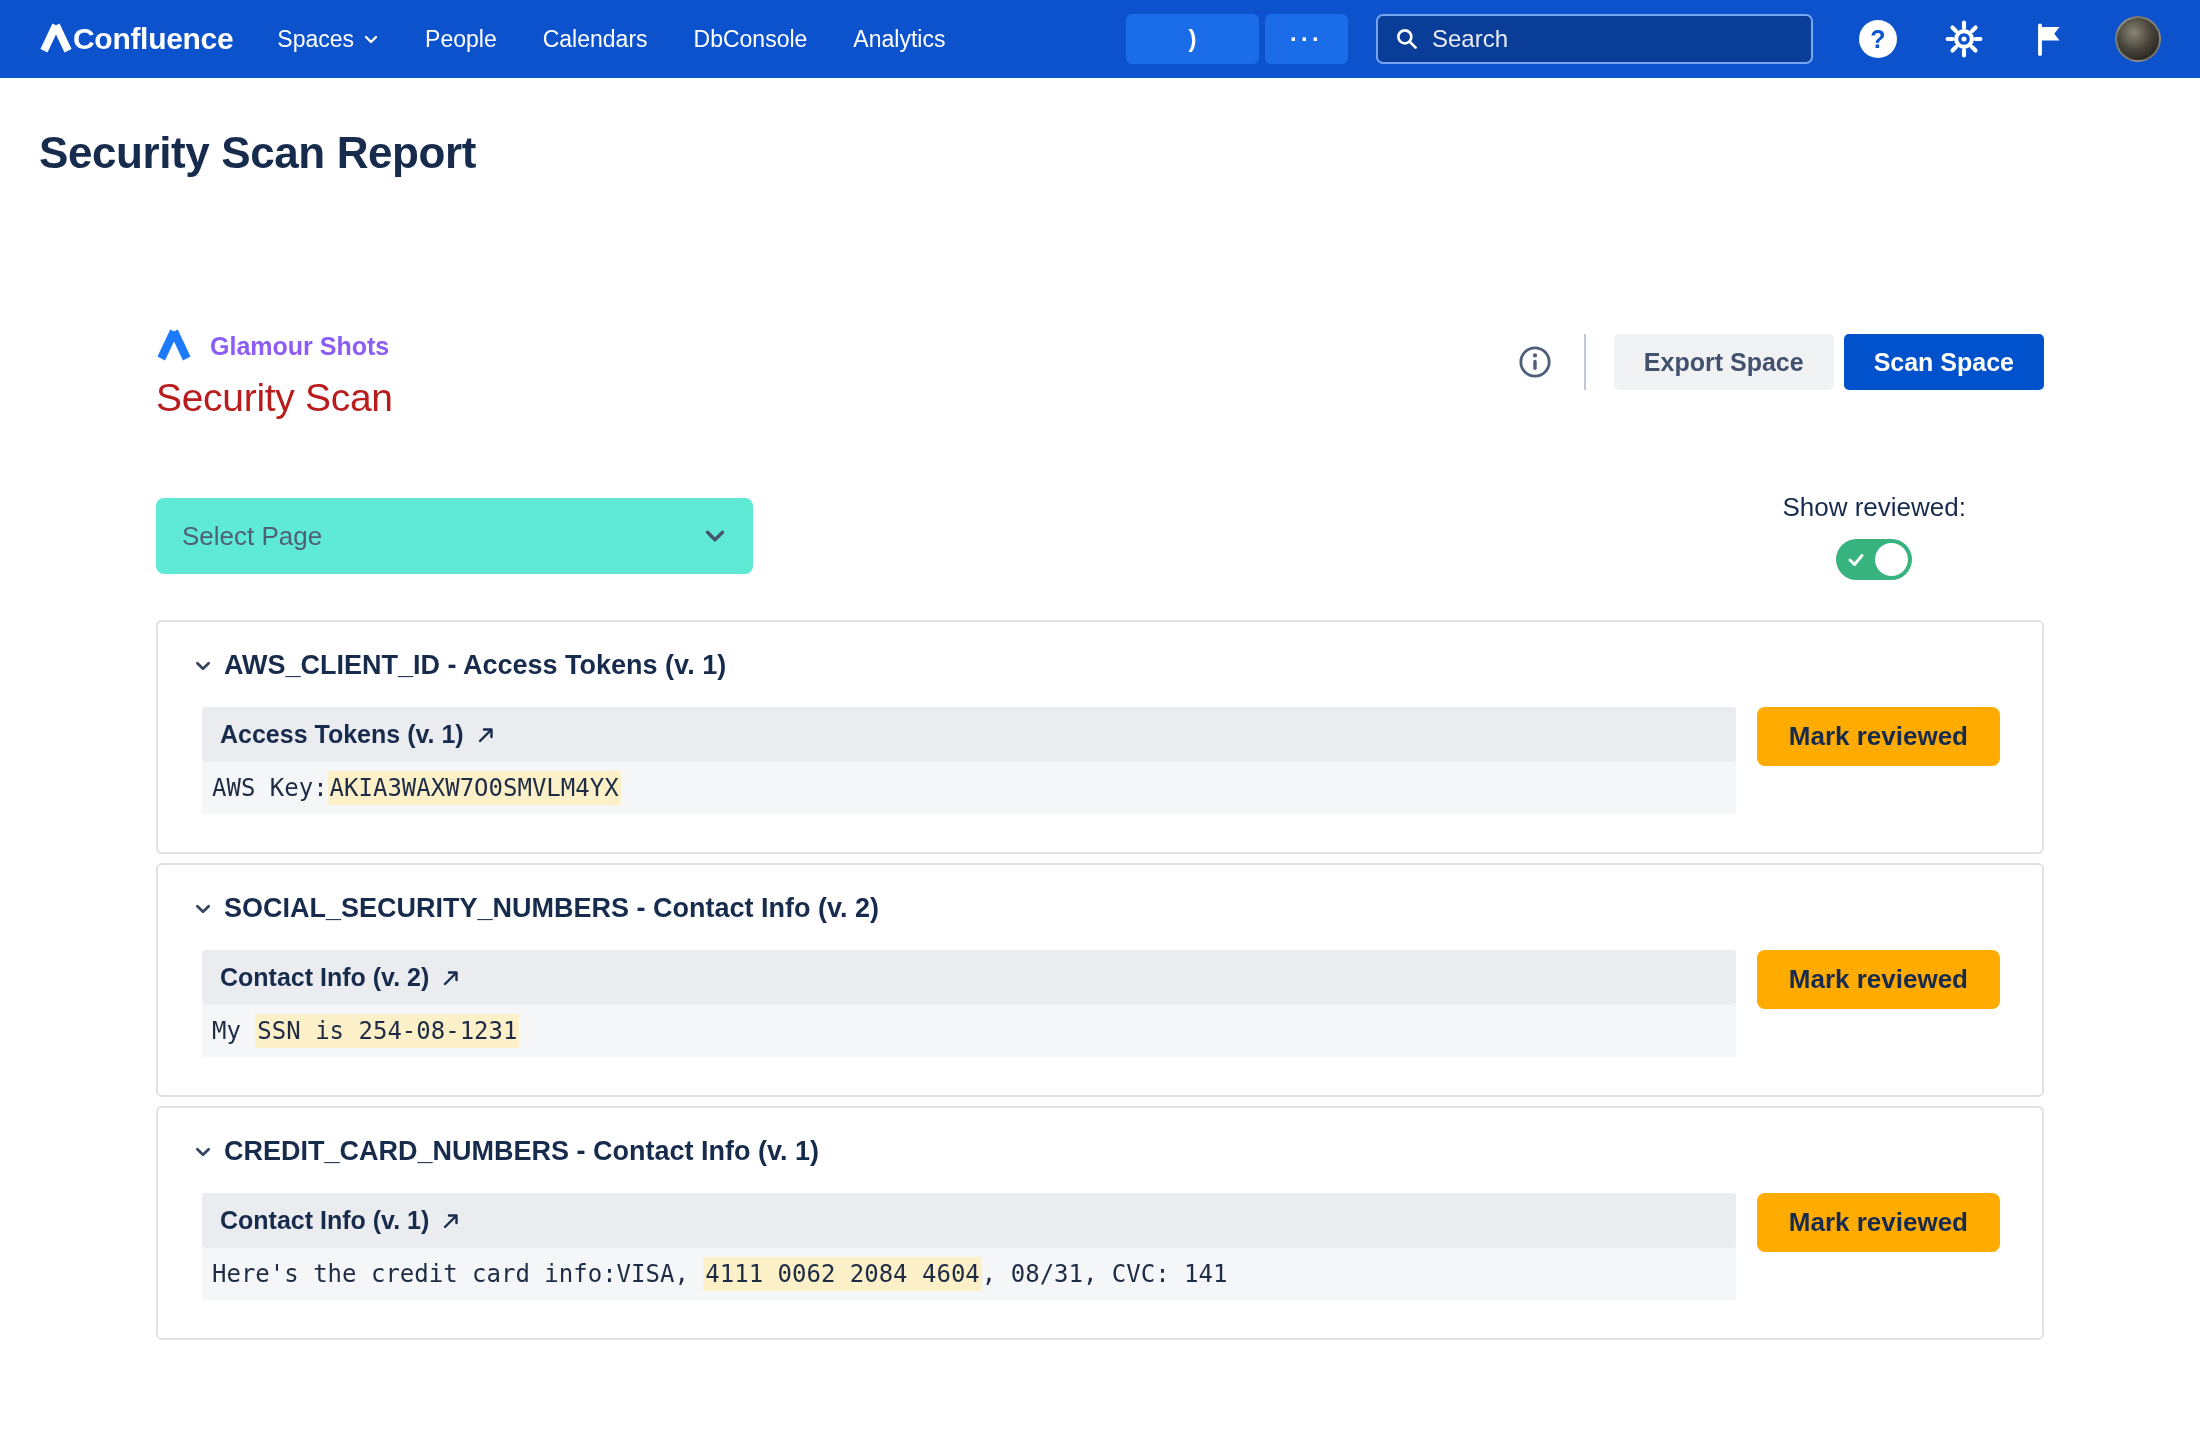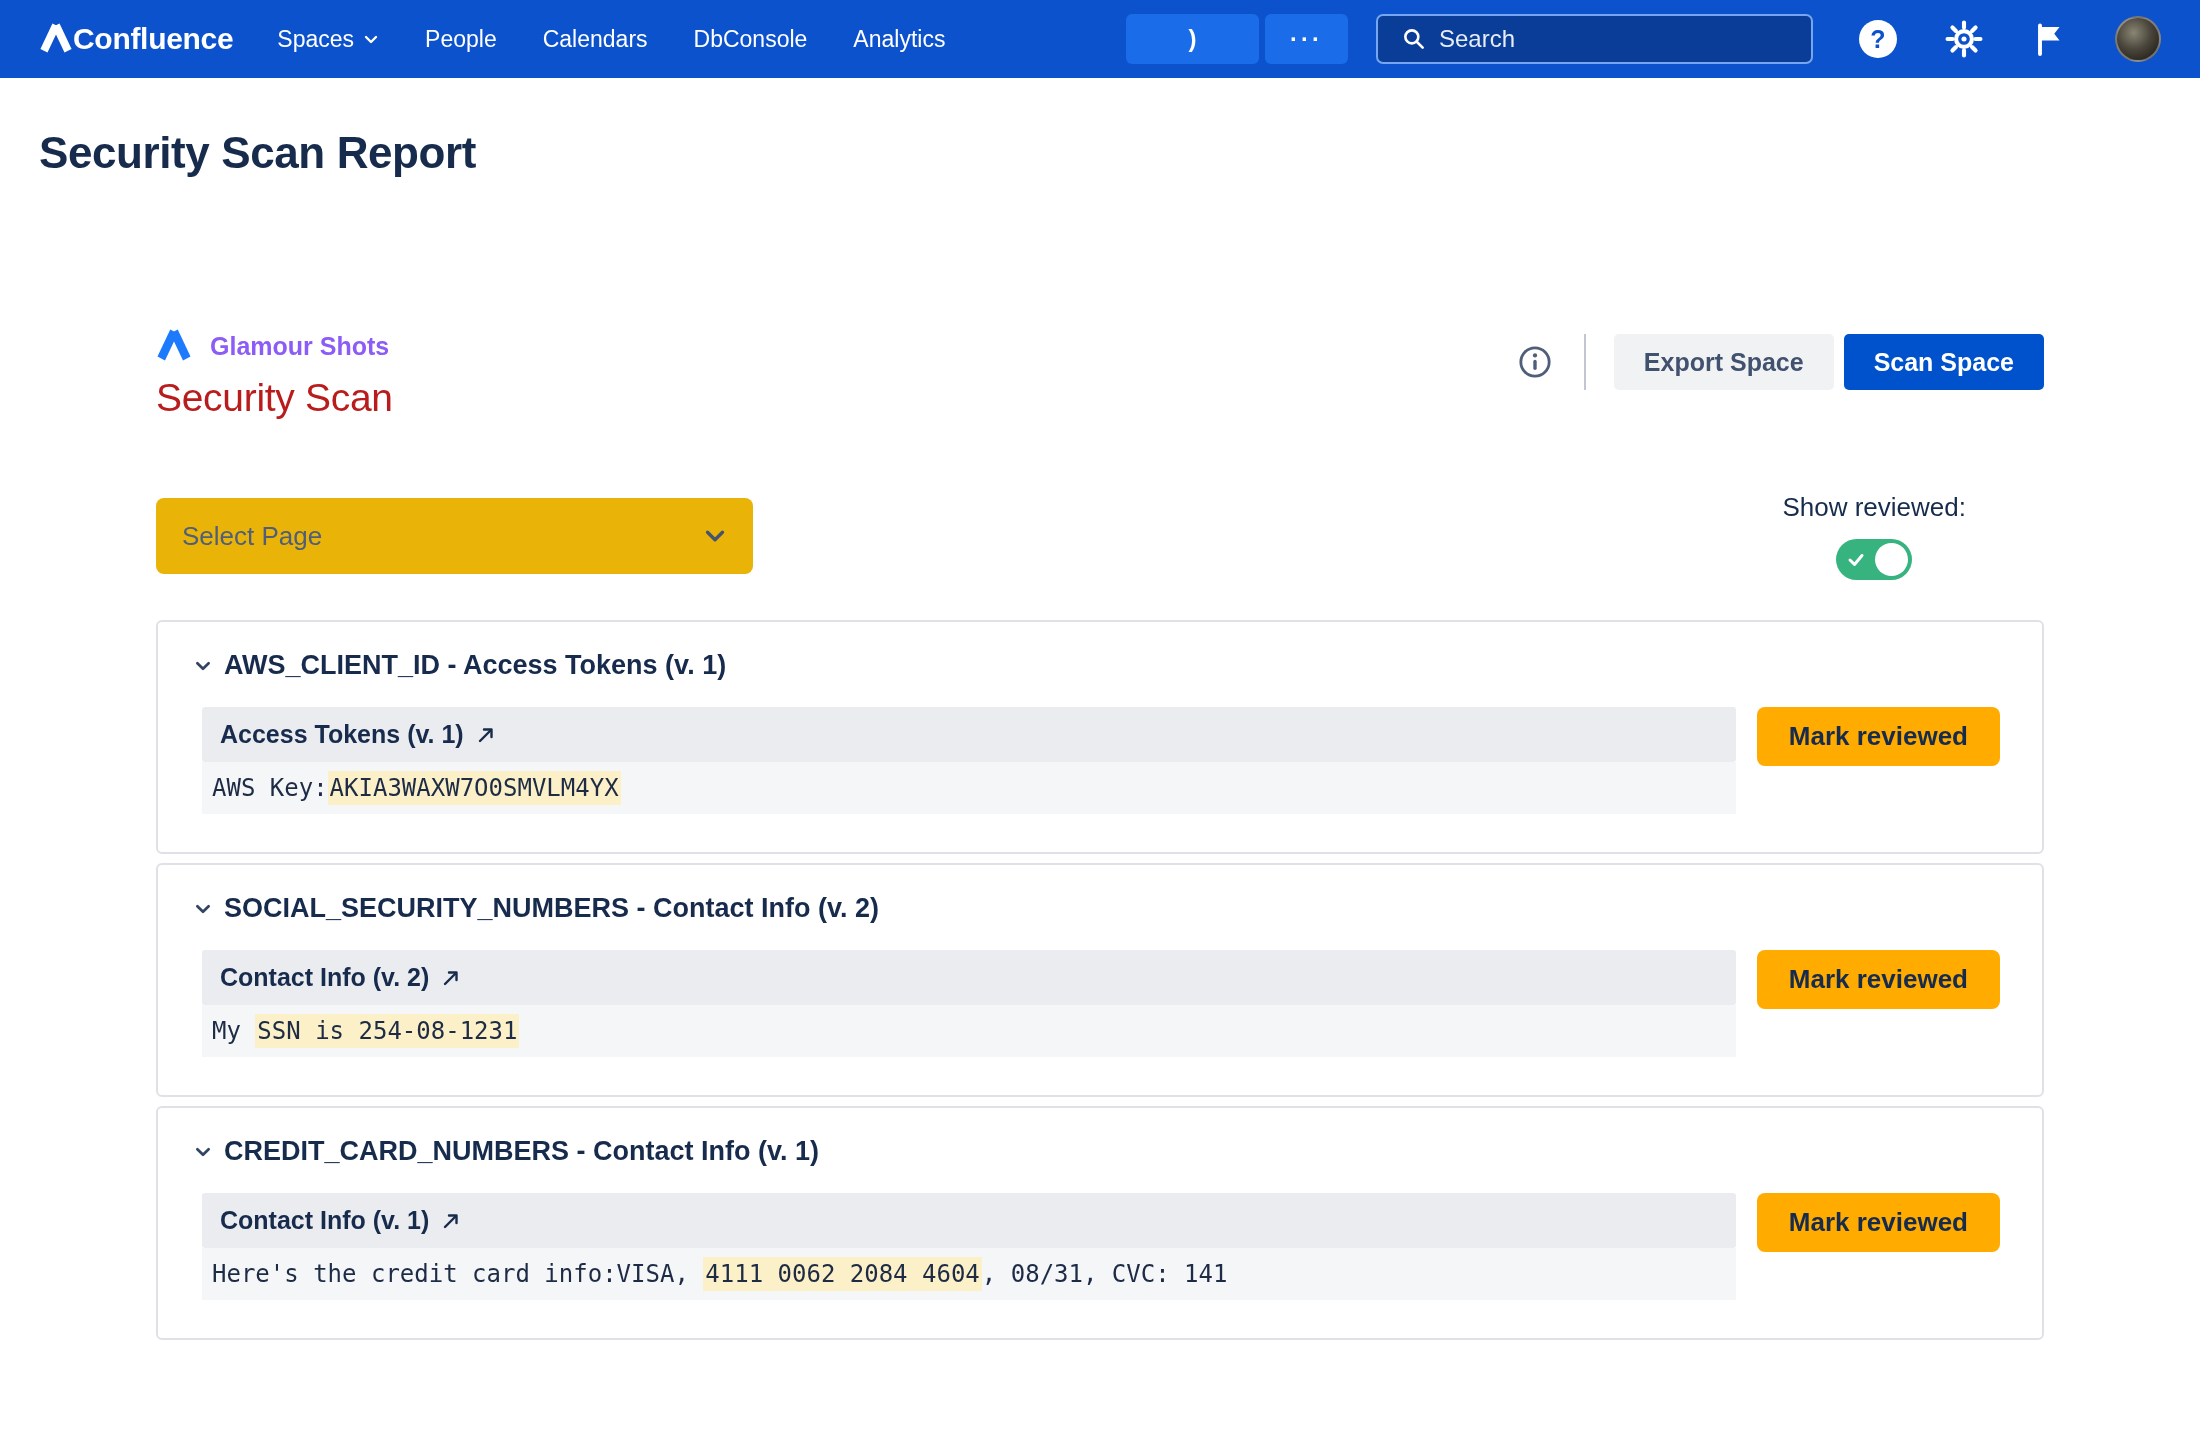--- a/index.html
+++ b/index.html
@@ -16,21 +16,21 @@
     align-items: center; gap: 9px; cursor: pointer; white-space: nowrap; }
   .nav-right { display: flex; align-items: center; margin-left: auto; }
   .nav-btn-group { display: flex; gap: 6px; margin-right: 28px; }
   .nav-btn { background: #1B6CE8; border: none; border-radius: 6px; height: 50px;
     color: #fff; font-size: 24px; font-weight: 600; cursor: pointer;
     font-family: "Liberation Sans", sans-serif; display:flex; align-items:center; justify-content:center; }
   .nav-btn.wide { width: 133px; }
   .nav-btn.more { width: 83px; letter-spacing: 3px; }
   .search-box { display: flex; align-items: center; width: 437px; height: 50px;
     background: rgba(9,30,66,0.38); border: 2px solid rgba(136,184,255,0.85);
-    border-radius: 7px; padding: 0 23px; gap: 12px; }
+    border-radius: 7px; padding: 0 16px; gap: 12px; }
   .search-box input { flex: 1; background: transparent; border: none; outline: none;
     color: #fff; font-size: 24px; font-family: "Liberation Sans", sans-serif; }
   .search-box input::placeholder { color: rgba(255,255,255,0.9); }
   .nav-icons { display: flex; align-items: center; gap: 48px; margin-left: 46px; }
   .help-circle { width: 38px; height: 38px; border-radius: 50%; background: #fff;
     color: #0C52CC; font-size: 25px; font-weight: 700; display: flex;
     align-items: center; justify-content: center; cursor: pointer; }
   .avatar { width: 46px; height: 46px; border-radius: 50%; cursor: pointer;
     background: radial-gradient(circle at 40% 35%, #8a8674 0%, #4a463c 45%, #15130f 100%);
     border: 2px solid rgba(255,255,255,0.35); }
@@ -49,21 +49,21 @@
     letter-spacing: -0.3px; }
   .header-actions { display: flex; align-items: center; margin-top: 6px; }
   .v-divider { width: 2px; height: 56px; background: #C1C7D0; margin: 0 28px 0 32px; }
   .btn { height: 56px; border: none; border-radius: 5px; font-size: 25px; font-weight: 600;
     padding: 0 30px; cursor: pointer; font-family: "Liberation Sans", sans-serif; }
   .btn-subtle { background: #F1F2F4; color: #42526E; margin-right: 10px; }
   .btn-primary { background: #0052CC; color: #fff; }
 
   .controls-row { display: flex; justify-content: space-between; align-items: center;
     margin-top: 72px; }
-  .select { width: 597px; height: 76px; background: #eab308; border-radius: 8px;
+  .select { width: 597px; height: 76px; background: #5eead4; border-radius: 8px;
     display: flex; align-items: center; justify-content: space-between; padding: 0 26px;
     cursor: pointer; gap: 40px; }
   .select-label { font-size: 26px; color: #505F79; }
   .toggle-group { display: flex; align-items: center; gap: 16px; margin-right: 78px; flex-direction: column; }
   .toggle-label { font-size: 26px; color: #172B4D; font-weight: 500; }
   .toggle { position: relative; width: 76px; height: 41px; border-radius: 21px;
     background: #36B37E; cursor: pointer; }
   .toggle .knob { position: absolute; top: 4px; right: 4px; width: 33px; height: 33px;
     border-radius: 50%; background: #fff; }
   .toggle svg { position: absolute; left: 11px; top: 12px; }

